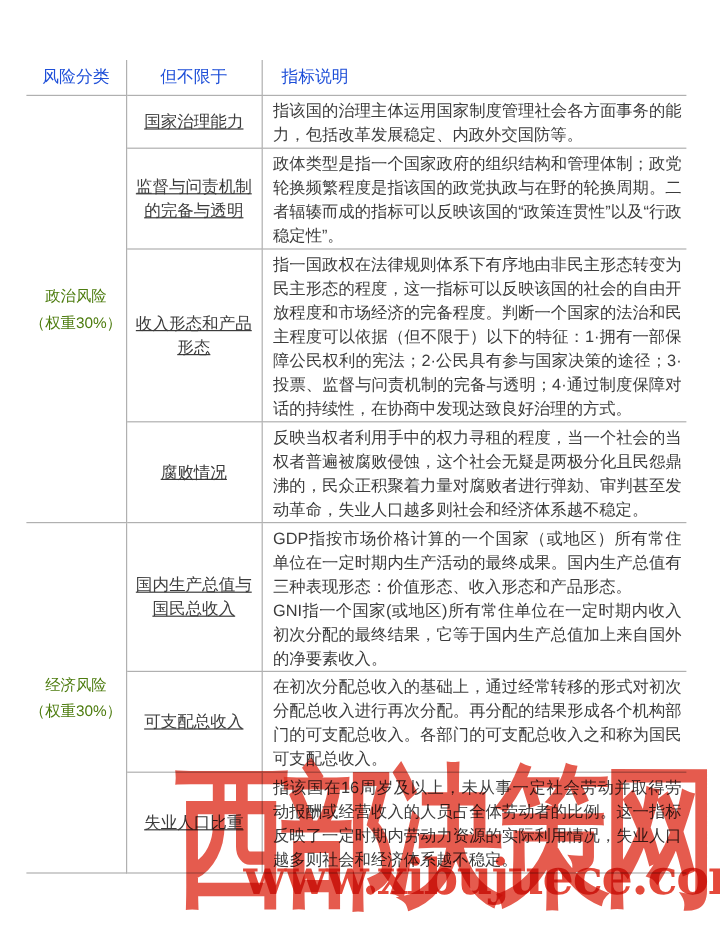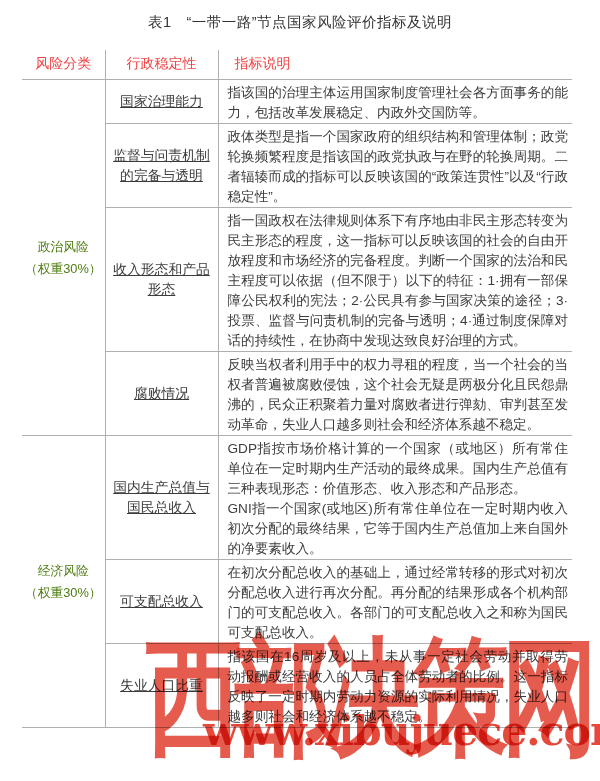--- a/index.html
+++ b/index.html
@@ -11,21 +11,21 @@
     position:absolute;top:13px;left:0;right:0;text-align:center;
     font-size:14.5px;color:#333;letter-spacing:0.5px;
   }
   .title .t-label{margin-right:15px;}
   table.risk{
     position:absolute;left:22px;top:50px;width:550px;
     border-collapse:collapse;table-layout:fixed;
   }
   th{
     font-weight:normal;font-size:14px;padding:5px 0 6px 0;
-    border-bottom:1px solid #b0b0b0;color:#ef4444;
+    border-bottom:1px solid #b0b0b0;color:#1d4ed8;
   }
   th.h1,th.h2{text-align:center;}
   th.h3{text-align:left;padding-left:16px;}
   .b-r{border-right:1px solid #b0b0b0;}
   td{border-bottom:1px solid #b0b0b0;vertical-align:middle;}
   td.cat{
     text-align:center;font-size:12.8px;line-height:1.7;
     white-space:pre;color:#4d7c0f;
   }
   td.ind{
@@ -48,34 +48,31 @@
     font-family:"DejaVu Serif","Liberation Serif",serif;font-weight:bold;
     font-size:41px;line-height:1.1;letter-spacing:-1px;
     color:rgba(226,58,42,0.92);mix-blend-mode:multiply;white-space:nowrap;
   }
 </style>
 </head>
 <body>
 
 <div class="page">
 
-  <div class="title">
-    <span class="t-label">表1</span><span>“一带一路”节点国家风险评价指标及说明</span>
-  </div>
 
   <table class="risk">
     <colgroup>
       <col style="width:83px">
       <col style="width:113px">
       <col style="width:354px">
     </colgroup>
     <thead>
       <tr>
         <th class="h1 b-r">风险分类</th>
-        <th class="h2 b-r">行政稳定性</th>
+        <th class="h2 b-r">但不限于</th>
         <th class="h3">指标说明</th>
       </tr>
     </thead>
     <tbody>
         <tr>
           <td class="cat b-r" rowspan="4">政治风险
 （权重30%）</td>
           <td class="ind b-r">国家治理能力</td>
           <td class="desc">指该国的治理主体运用国家制度管理社会各方面事务的能力，包括改革发展稳定、内政外交国防等。</td>
         </tr>

